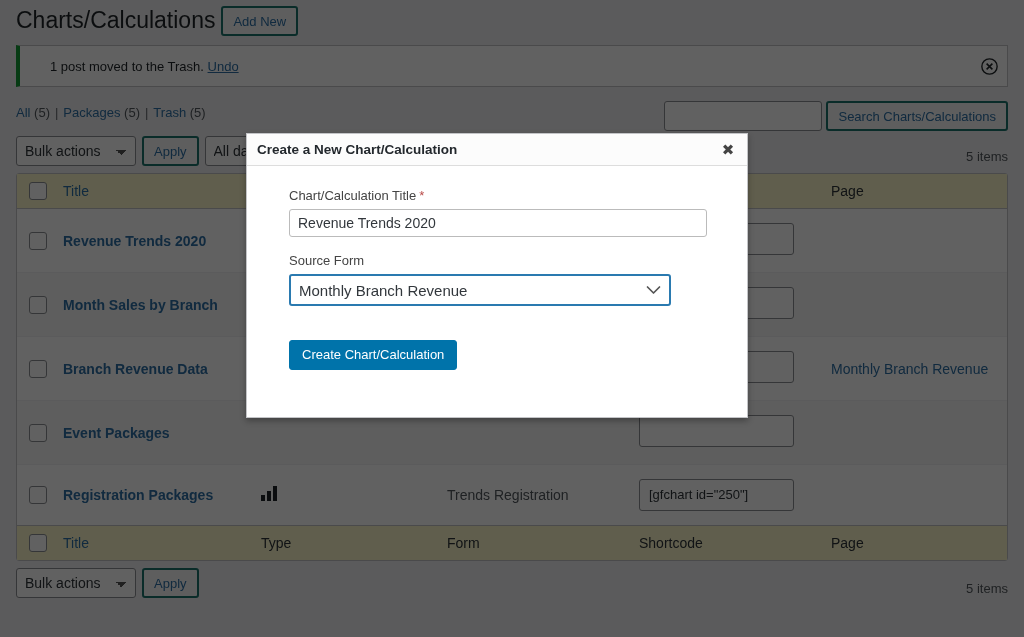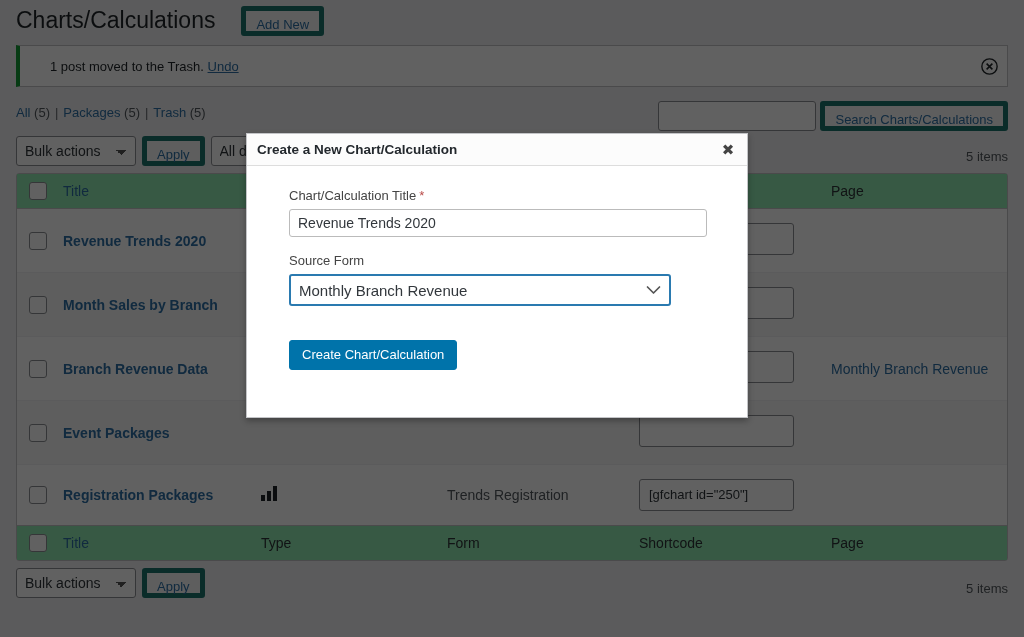--- a/index.html
+++ b/index.html
@@ -20,33 +20,33 @@
     filter: brightness(0.38) saturate(0.85);
     -webkit-filter: brightness(0.38) saturate(0.85);
   }
 
   .wrap { padding: 0 16px; }
 
   
   .page-header {
     display: flex;
     align-items: center;
-    gap: 26px;
+    gap: 6px;
     padding: 6px 0 4px 0;
   }
   .page-title {
     font-size: 23px;
     font-weight: 400;
     color: #1d2327;
     line-height: 1.3;
     margin: 0;
   }
   .btn-secondary {
     display: inline-block;
-    border: 5px solid #0f766e;
+    border: 2px solid #0f766e;
     color: #2271b1;
     background: #f6f7f7;
     border-radius: 3px;
     font-size: 13px;
     line-height: 2.15;
     padding: 0 10px;
     height: 30px;
     cursor: pointer;
     white-space: nowrap;
   }
@@ -164,21 +164,21 @@
     margin-top: 6px;
     font-size: 14px;
   }
   table.wp-list-table thead th,
   table.wp-list-table tfoot th {
     text-align: left;
     font-weight: 400;
     color: #2c3338;
     padding: 8px 10px;
     font-size: 14px;
-    background: #86efac;
+    background: #fef9c3;
   }
   table.wp-list-table thead th { border-bottom: 1px solid #c3c4c7; }
   table.wp-list-table tfoot th { border-top: 1px solid #c3c4c7; }
   table.wp-list-table th.col-title a,
   table.wp-list-table tfoot th.col-title a { color: #2271b1; text-decoration: none; }
 
   table.wp-list-table td {
     padding: 14px 10px;
     vertical-align: middle;
     color: #50575e;

